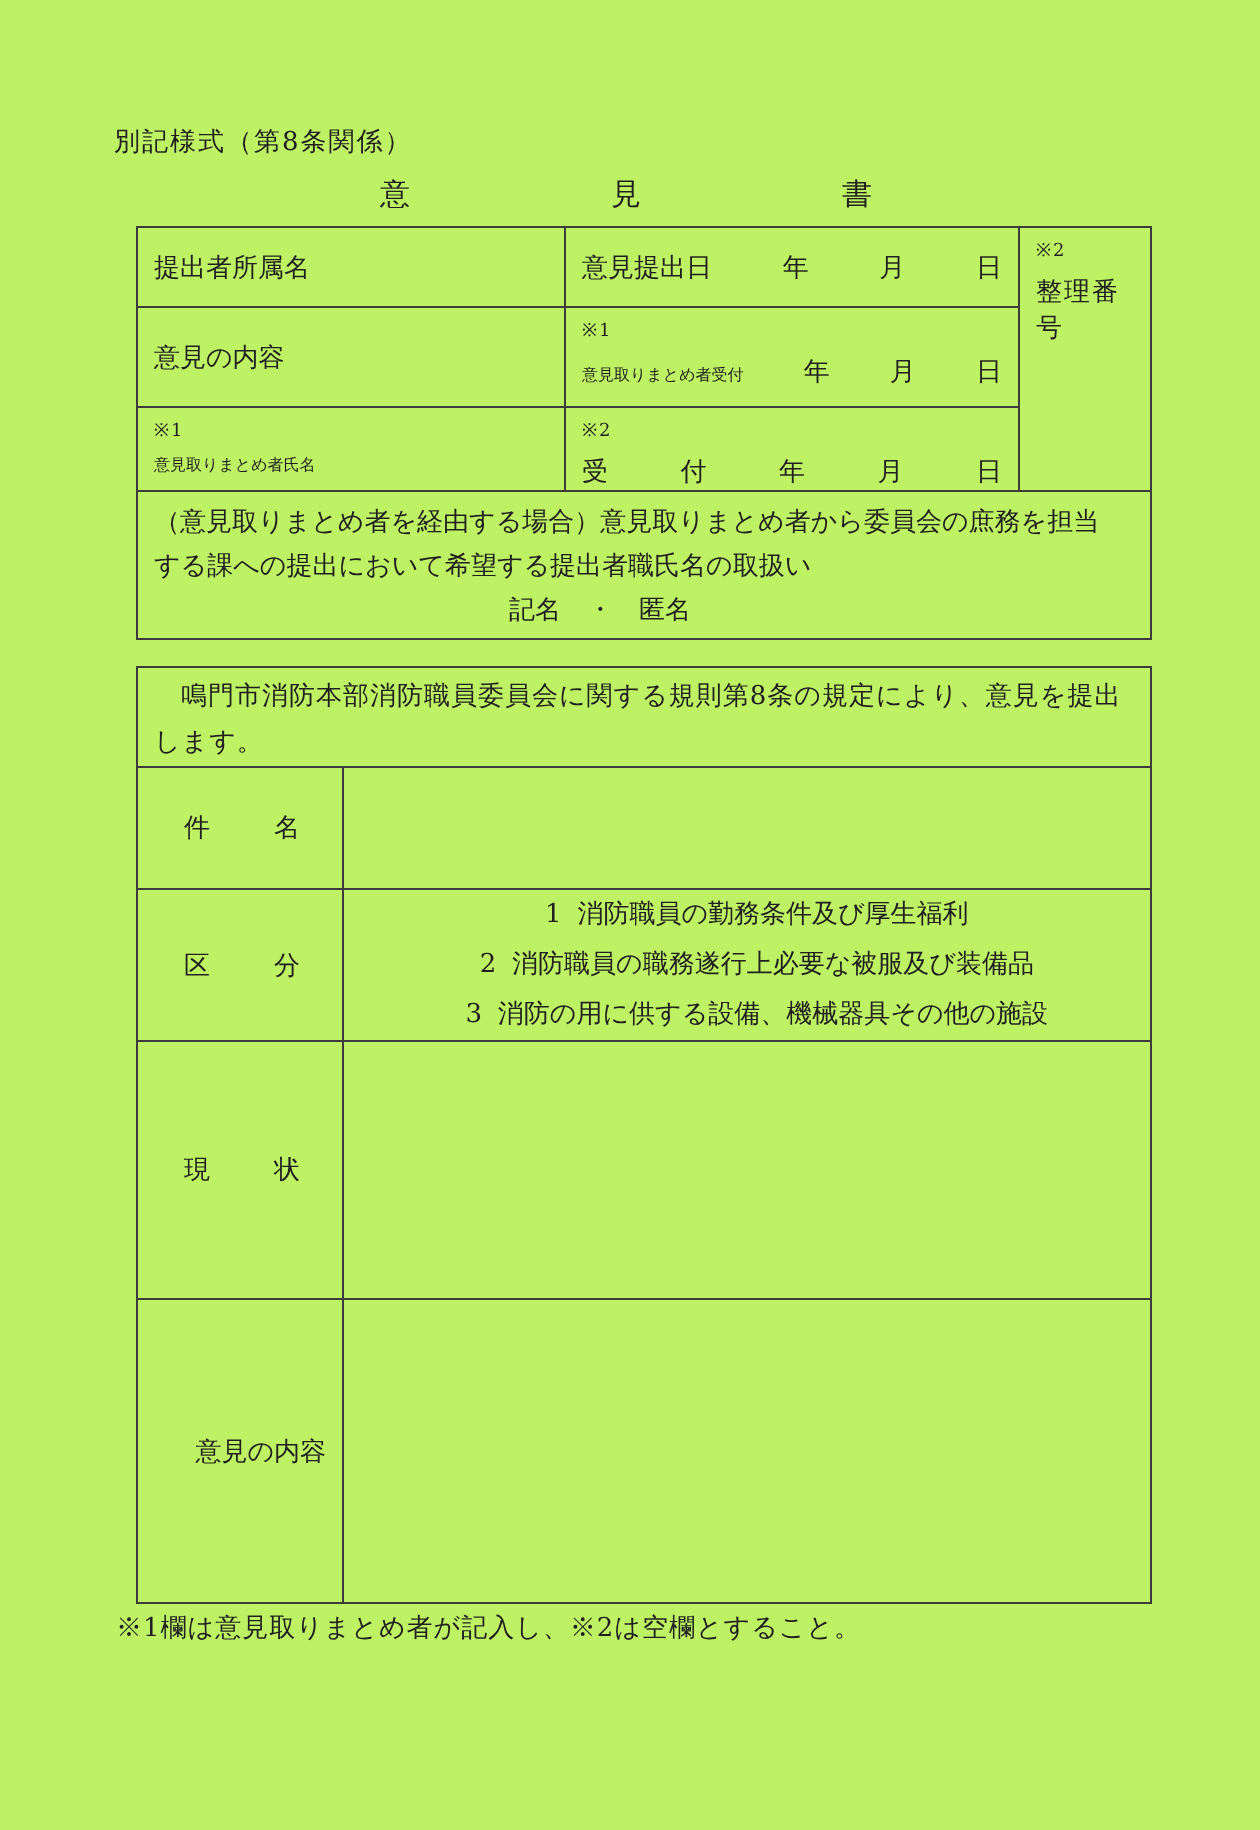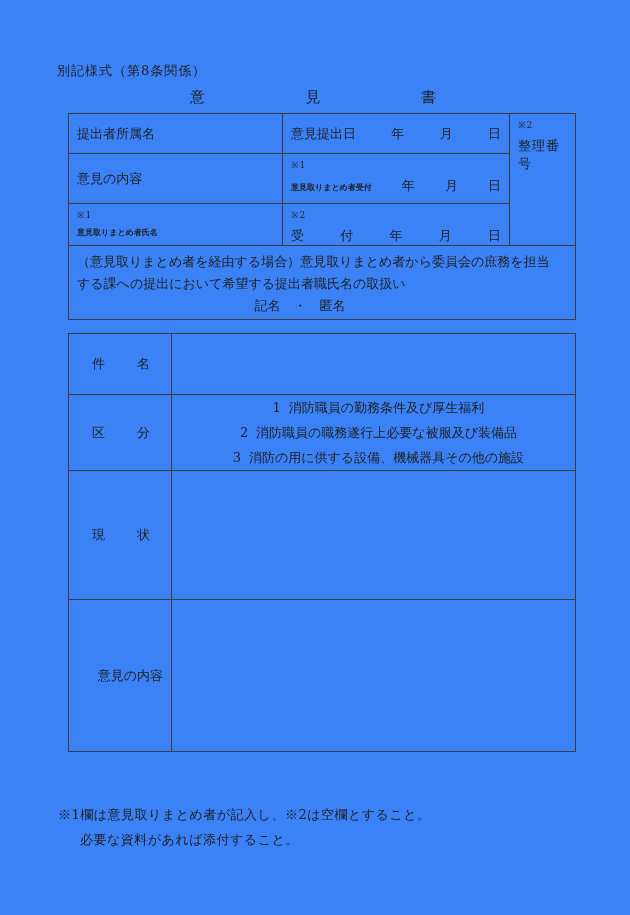--- a/index.html
+++ b/index.html
@@ -1,21 +1,21 @@
 <!DOCTYPE html>
 <html><head>
 <meta charset="utf-8">
 <style>
   * { margin: 0; padding: 0; box-sizing: border-box; }
   html, body { background: #ffffff; }
   .page {
     position: relative;
     width: 630px;
     height: 915px;
-    background: #3b82f6;
+    background: #bef264;
     font-family: "DejaVu Serif", "Liberation Serif", serif;
     color: #1f1f1f;
     overflow: hidden;
   }
   .style-note {
     position: absolute;
     left: 57px; top: 62px;
     font-size: 13px;
     letter-spacing: 1px;
   }
@@ -46,21 +46,21 @@
 
   .label-cell { text-align: left; }
 
   .date-row {
     display: flex;
     justify-content: space-between;
     align-items: baseline;
     gap: 17px;
   }
   .ref-mark { font-size: 9px; letter-spacing: 1px; }
-  .small-label { font-size: 8px; font-weight: bold; }
+  .small-label { font-size: 8px; }
   .cell-top { vertical-align: top !important; padding-top: 4px !important; }
   .refno-cell div:last-child { margin-top: 6px; font-size: 13px; letter-spacing: 1px; }
   .two-line-mid .ref-mark { display: block; margin-bottom: 6px; }
 
   .handling-cell { padding: 5px 8px 2px 8px !important; vertical-align: top !important; }
   .handling-cell .line { line-height: 22px; }
   .handling-cell .choice { text-align: center; transform: translateX(-22px); }
 
   .preamble-cell { vertical-align: top !important; padding-top: 3px !important; }
   .preamble-cell .line { line-height: 23px; letter-spacing: 0.5px; }
@@ -162,20 +162,26 @@
     </tr>
   </tbody>
     </table>
 
   <table class="form t2">
     <colgroup>
         <col style="width:103px">
         <col style="width:404px">
       </colgroup>
     <tbody>
+        <tr style="height:49px">
+      <td colspan="2" class="preamble-cell">
+        <div class="line">　鳴門市消防本部消防職員委員会に関する規則第8条の規定により、意見を提出</div>
+        <div class="line">します。</div>
+      </td>
+    </tr>
     <tr style="height:61px">
       <td>
         <div class="spread">
           <span>件</span>
           <span>名</span>
         </div>
       </td>
       <td class="blank-cell"></td>
     </tr>
     <tr style="height:75px">
@@ -210,16 +216,15 @@
       <td class="center-label">
         <span style="letter-spacing:0">意見の内容</span>
       </td>
       <td class="blank-cell"></td>
     </tr>
   </tbody>
     </table>
 
   <div class="footnotes">
     <div>※1欄は意見取りまとめ者が記入し、※2は空欄とすること。</div>
-    <div class="indent">必要な資料があれば添付すること。</div>
   </div>
 
 </div>
 
 </body></html>

